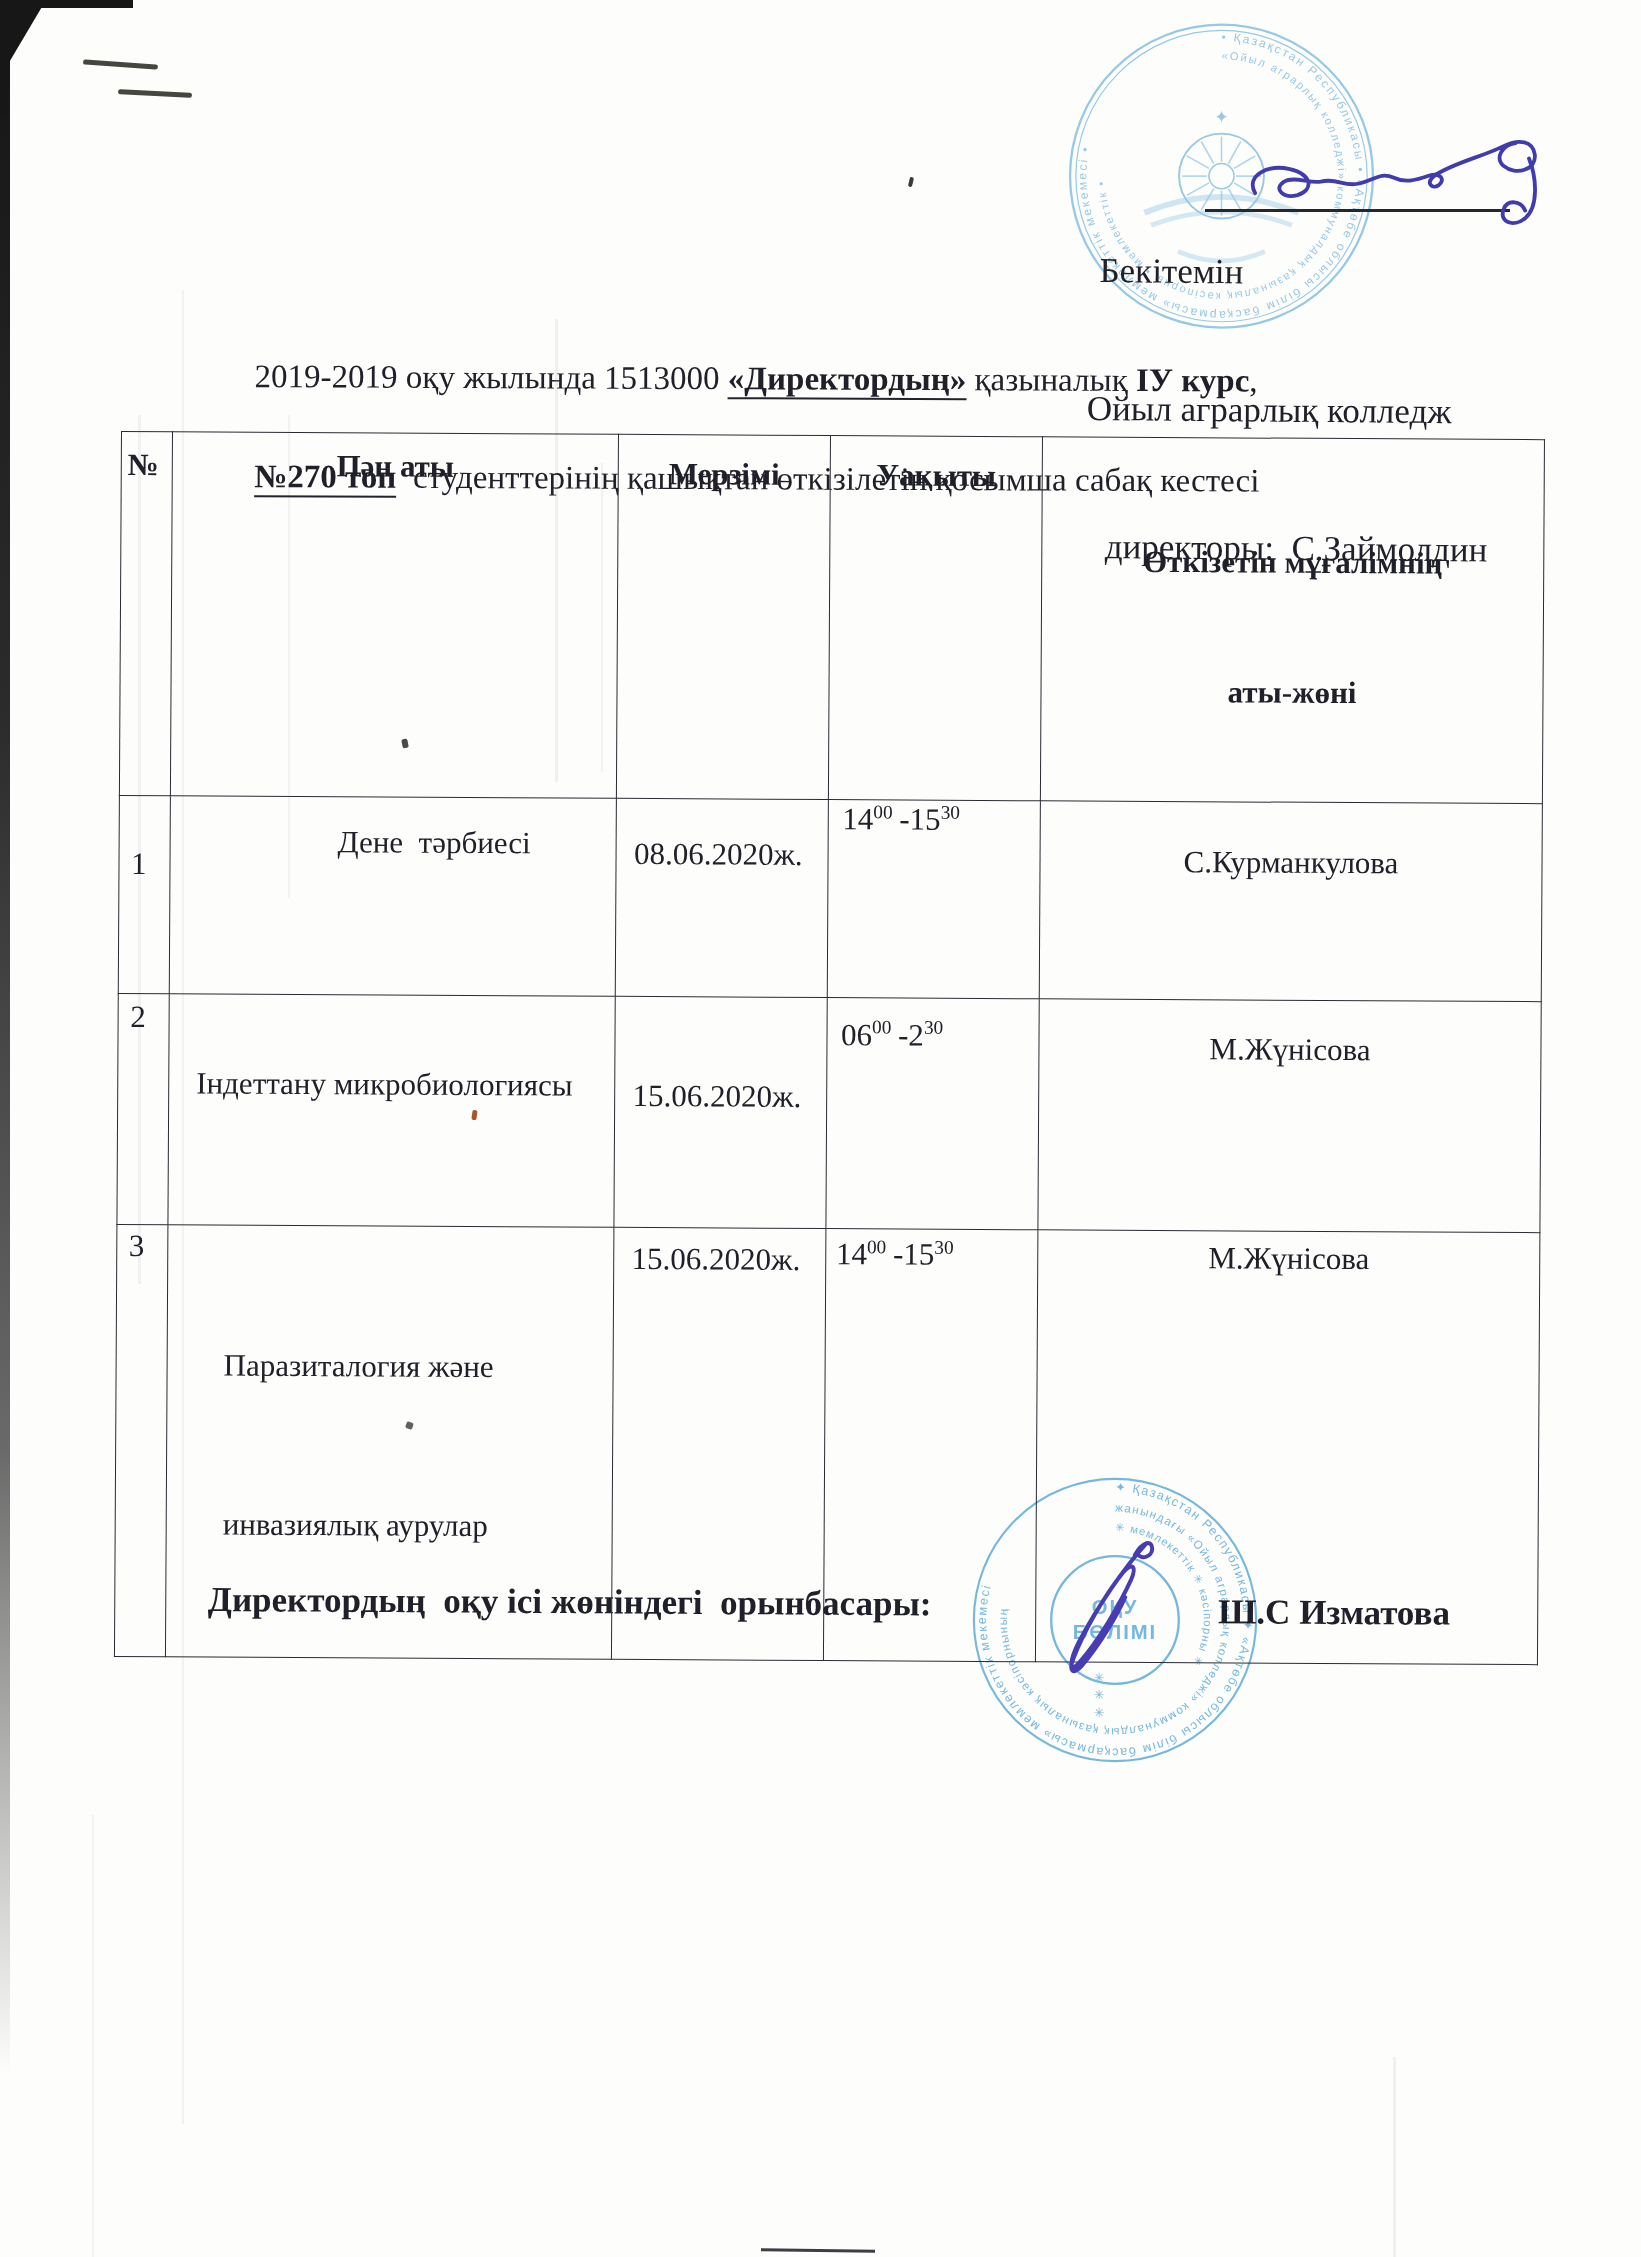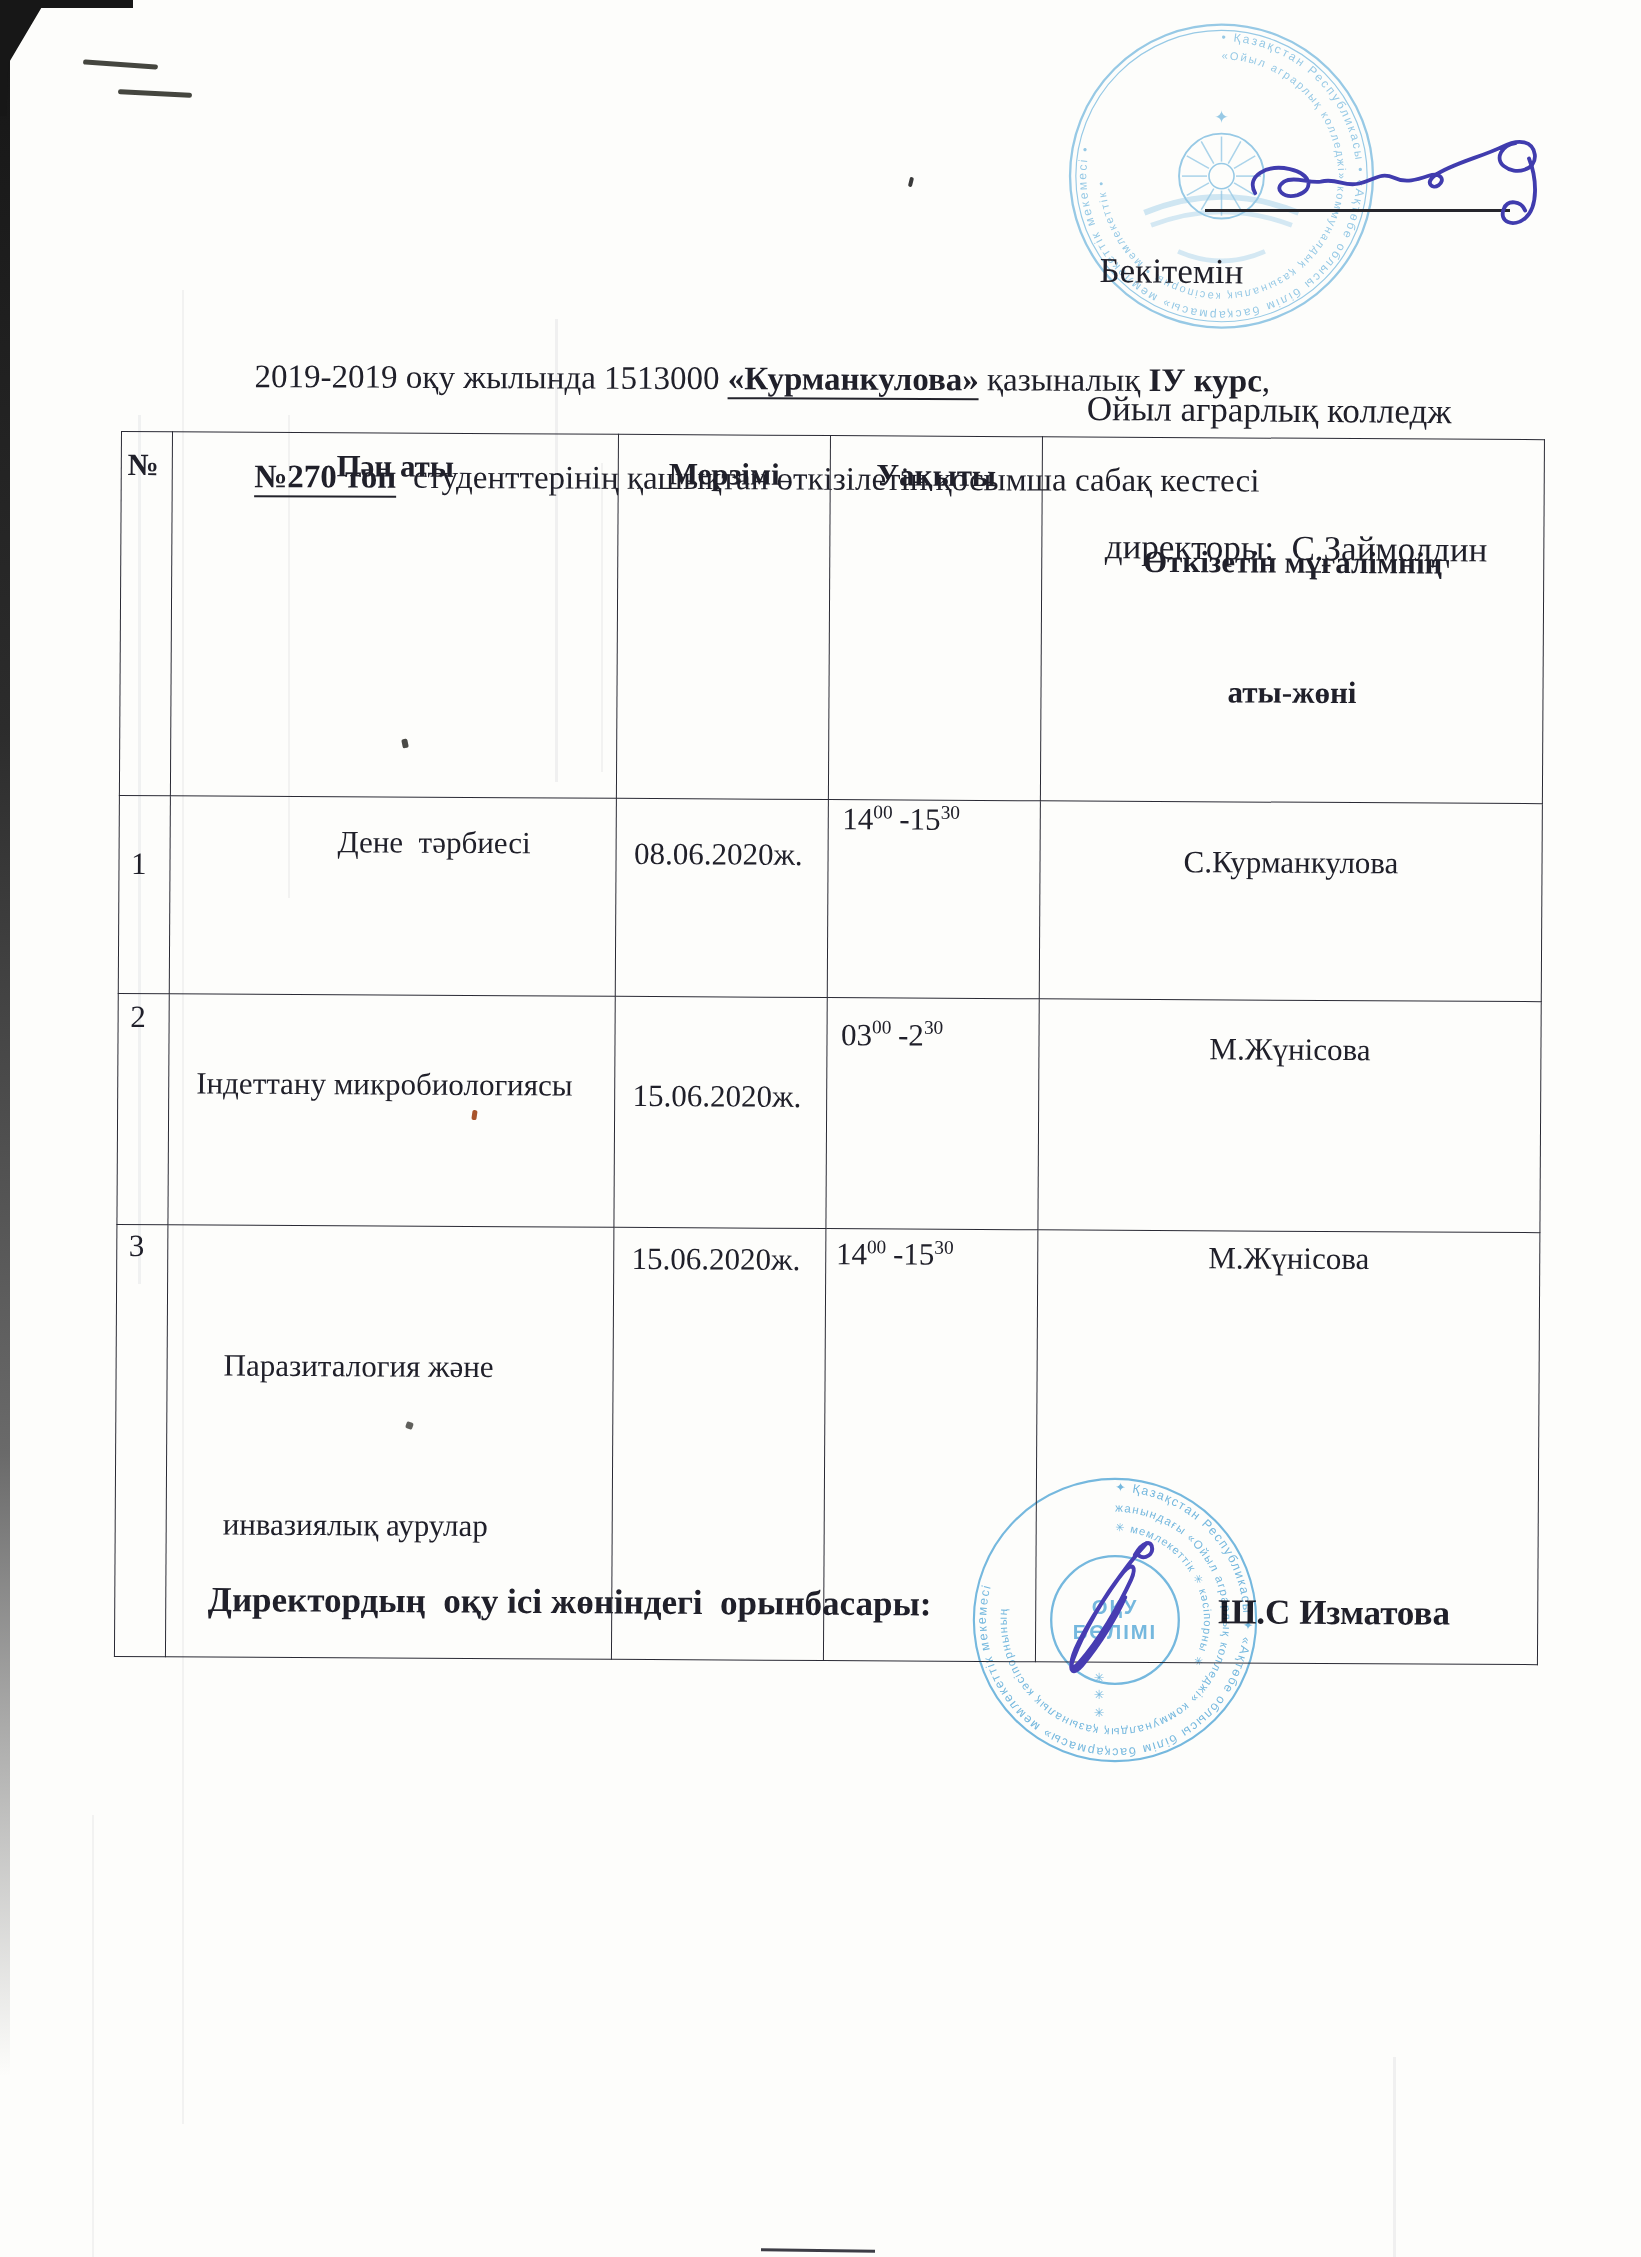--- a/index.html
+++ b/index.html
@@ -159,21 +159,21 @@
       <path d="M 60,80 C 50,62 72,50 96,55 C 118,60 122,76 104,82 C 90,86 78,76 90,68
                C 100,62 116,70 128,68 C 146,64 152,74 168,70 C 184,66 190,58 204,64
                C 216,70 228,66 240,62 C 252,58 258,66 250,72 C 244,76 236,70 246,62
                C 262,50 296,42 316,32 C 334,23 348,26 350,40 C 352,56 330,62 318,52
                C 308,44 316,30 330,28"></path>
       <path d="M 344,44 C 352,64 354,94 340,106 C 328,116 312,110 318,96 C 322,86 336,88 340,98"></path>
     </g>
   </svg>
 
   <div class="title">
-    <span>2019-2019 оқу жылында 1513000 </span><span class="bu">«Курманкулова»</span><span> қазыналық </span><span class="b">ІУ курс</span><span>,</span><br>
+    <span>2019-2019 оқу жылында 1513000 </span><span class="bu">«Директордың»</span><span> қазыналық </span><span class="b">ІУ курс</span><span>,</span><br>
     <span class="bu">№270 топ</span><span>  студенттерінің қашықтан өткізілетін қосымша сабақ кестесі</span>
   </div>
 
   <table class="sched">
     <colgroup>
         <col style="width:51px">
         <col style="width:446px">
         <col style="width:212px">
         <col style="width:212px">
         <col style="width:502px">
@@ -220,21 +220,21 @@
       <td>
             <div class="cell r2-num">2</div>
           </td>
       <td>
             <div class="cell r2-sub">Індеттану микробиологиясы</div>
           </td>
       <td>
             <div class="cell r2-date">15.06.2020ж.</div>
           </td>
       <td>
-            <div class="cell r2-time"><span>03</span><span class="sup">00</span><span class="tsp">-2</span><span class="sup">30</span></div>
+            <div class="cell r2-time"><span>06</span><span class="sup">00</span><span class="tsp">-2</span><span class="sup">30</span></div>
           </td>
       <td>
             <div class="cell r2-teach">М.Жүнісова</div>
           </td>
     </tr>
     <tr class="row3">
       <td>
             <div class="cell r3-num">3</div>
           </td>
       <td>

